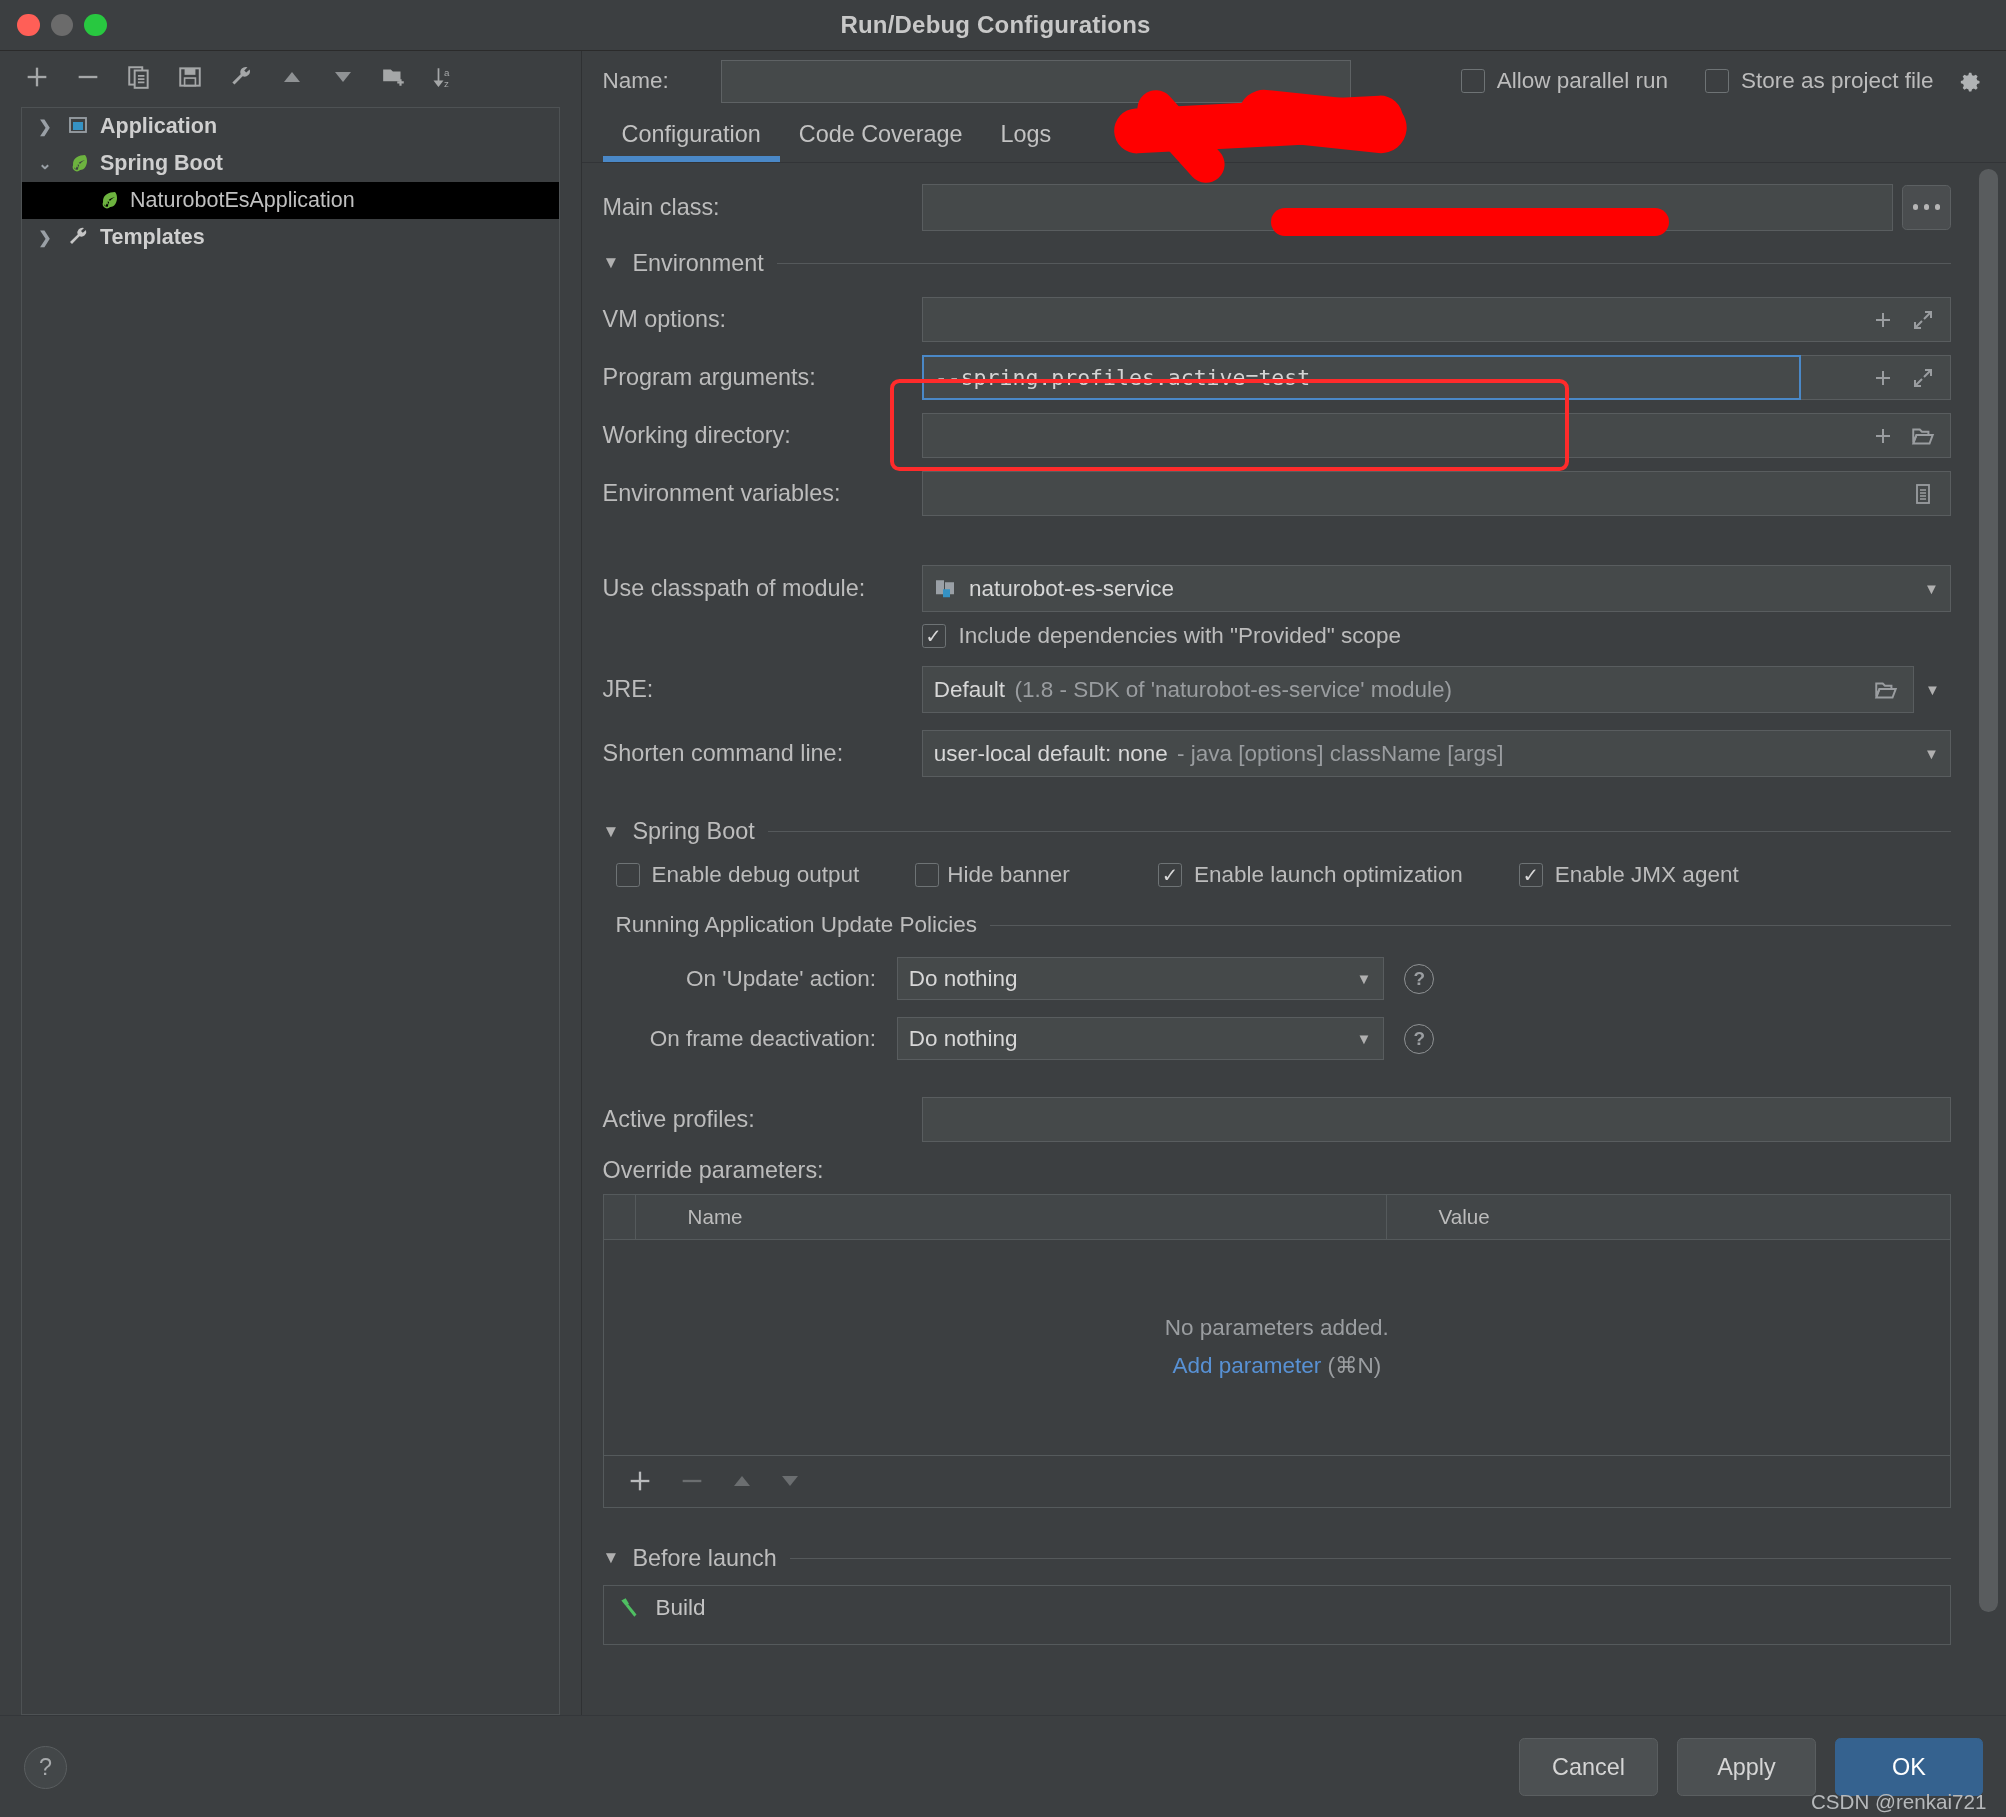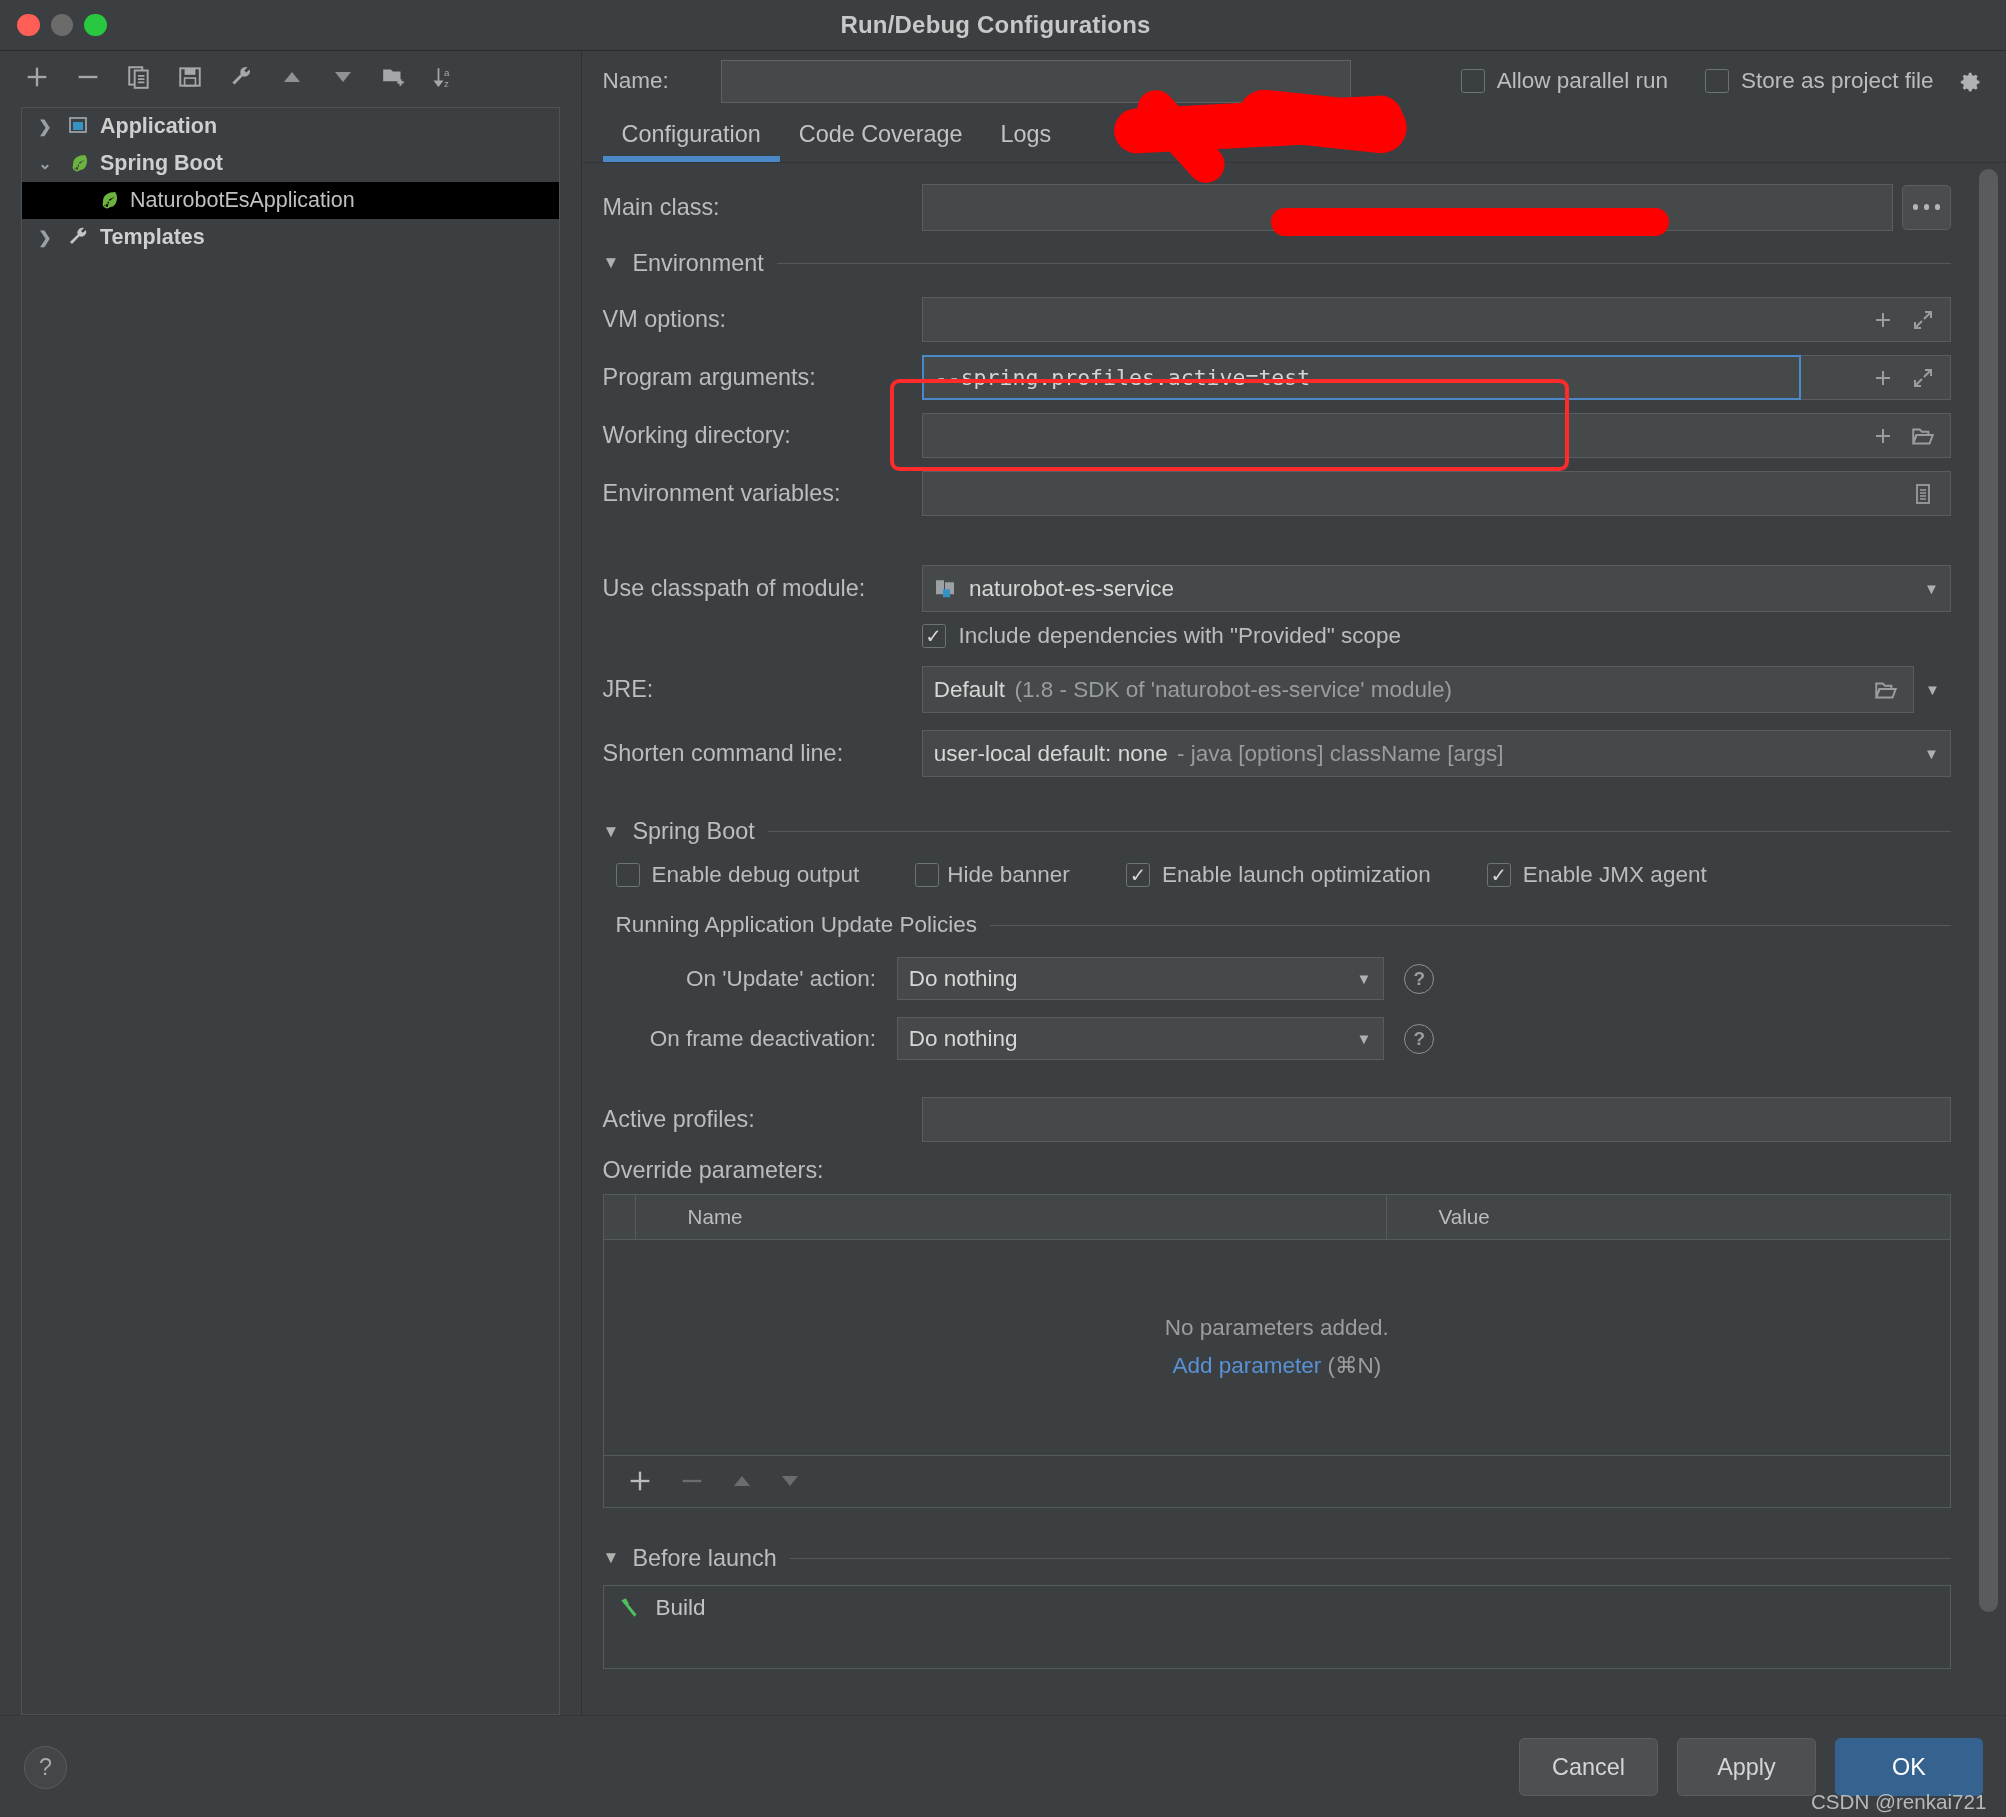--- a/index.html
+++ b/index.html
@@ -235,21 +235,21 @@
   .tbl-head .c-name { width: 712px; }
   .tbl-head .c-value { flex: 1; border-right: none; }
   .tbl-body { height: 215px; display: flex; flex-direction: column; align-items: center; justify-content: center; }
   .tbl-empty { font-size: 22.5px; color: #9a9da0; margin-bottom: 11.2px; }
   .tbl-add { font-size: 22.5px; }
   .tbl-add .link { color: #5891d4; }
   .tbl-add .hint { color: #9a9da0; }
   .tbl-foot { height: 52px; border-top: 0.9px solid #555a5c; display: flex; align-items: center; gap: 24px; padding-left: 22.5px; }
   .tbl-foot .fi { color: #a7a9ab; font-size: 24px; display: flex; align-items: center; }
   .tbl-foot .fi.dim { color: #6b6e70; }
-  .bl-box { border: 0.9px solid #555a5c; background: #3c3f41; height: 84px; padding: 9.4px 13px; }
+  .bl-box { border: 0.9px solid #555a5c; background: #3c3f41; height: 60px; padding: 9.4px 13px; }
   .bl-item { display: flex; align-items: center; gap: 13px; font-size: 22.5px; color: #c3c3c3; }
 
   
   .vscroll {
     position: absolute; right: 7.5px; top: 5.6px; bottom: 5.6px; width: 22.5px;
   }
   .vscroll .thumb {
     position: absolute; left: 1.9px; top: 0; width: 19px; height: 1443px;
     background: #595c5e; border-radius: 9.4px;
   }
@@ -586,21 +586,21 @@
             <span class="tri">▼</span>
             <span class="stext">Spring Boot</span>
             <span class="line"></span>
           </div>
 
           <div class="sb-checks">
             <div class="chk-wrap" style="margin-right:56px;">
               <span class="checkbox"></span>
               <span class="chk-label">Enable debug output</span>
             </div>
-            <div class="chk-wrap" style="margin-right:56px;gap:8px;">
+            <div class="chk-wrap" style="margin-right:88px;gap:8px;">
               <span class="checkbox"></span>
               <span class="chk-label">Hide banner</span>
             </div>
             <div class="chk-wrap" style="margin-right:56px;">
               <span class="checkbox checked"></span>
               <span class="chk-label">Enable launch optimization</span>
             </div>
             <div class="chk-wrap">
               <span class="checkbox checked"></span>
               <span class="chk-label">Enable JMX agent</span>

